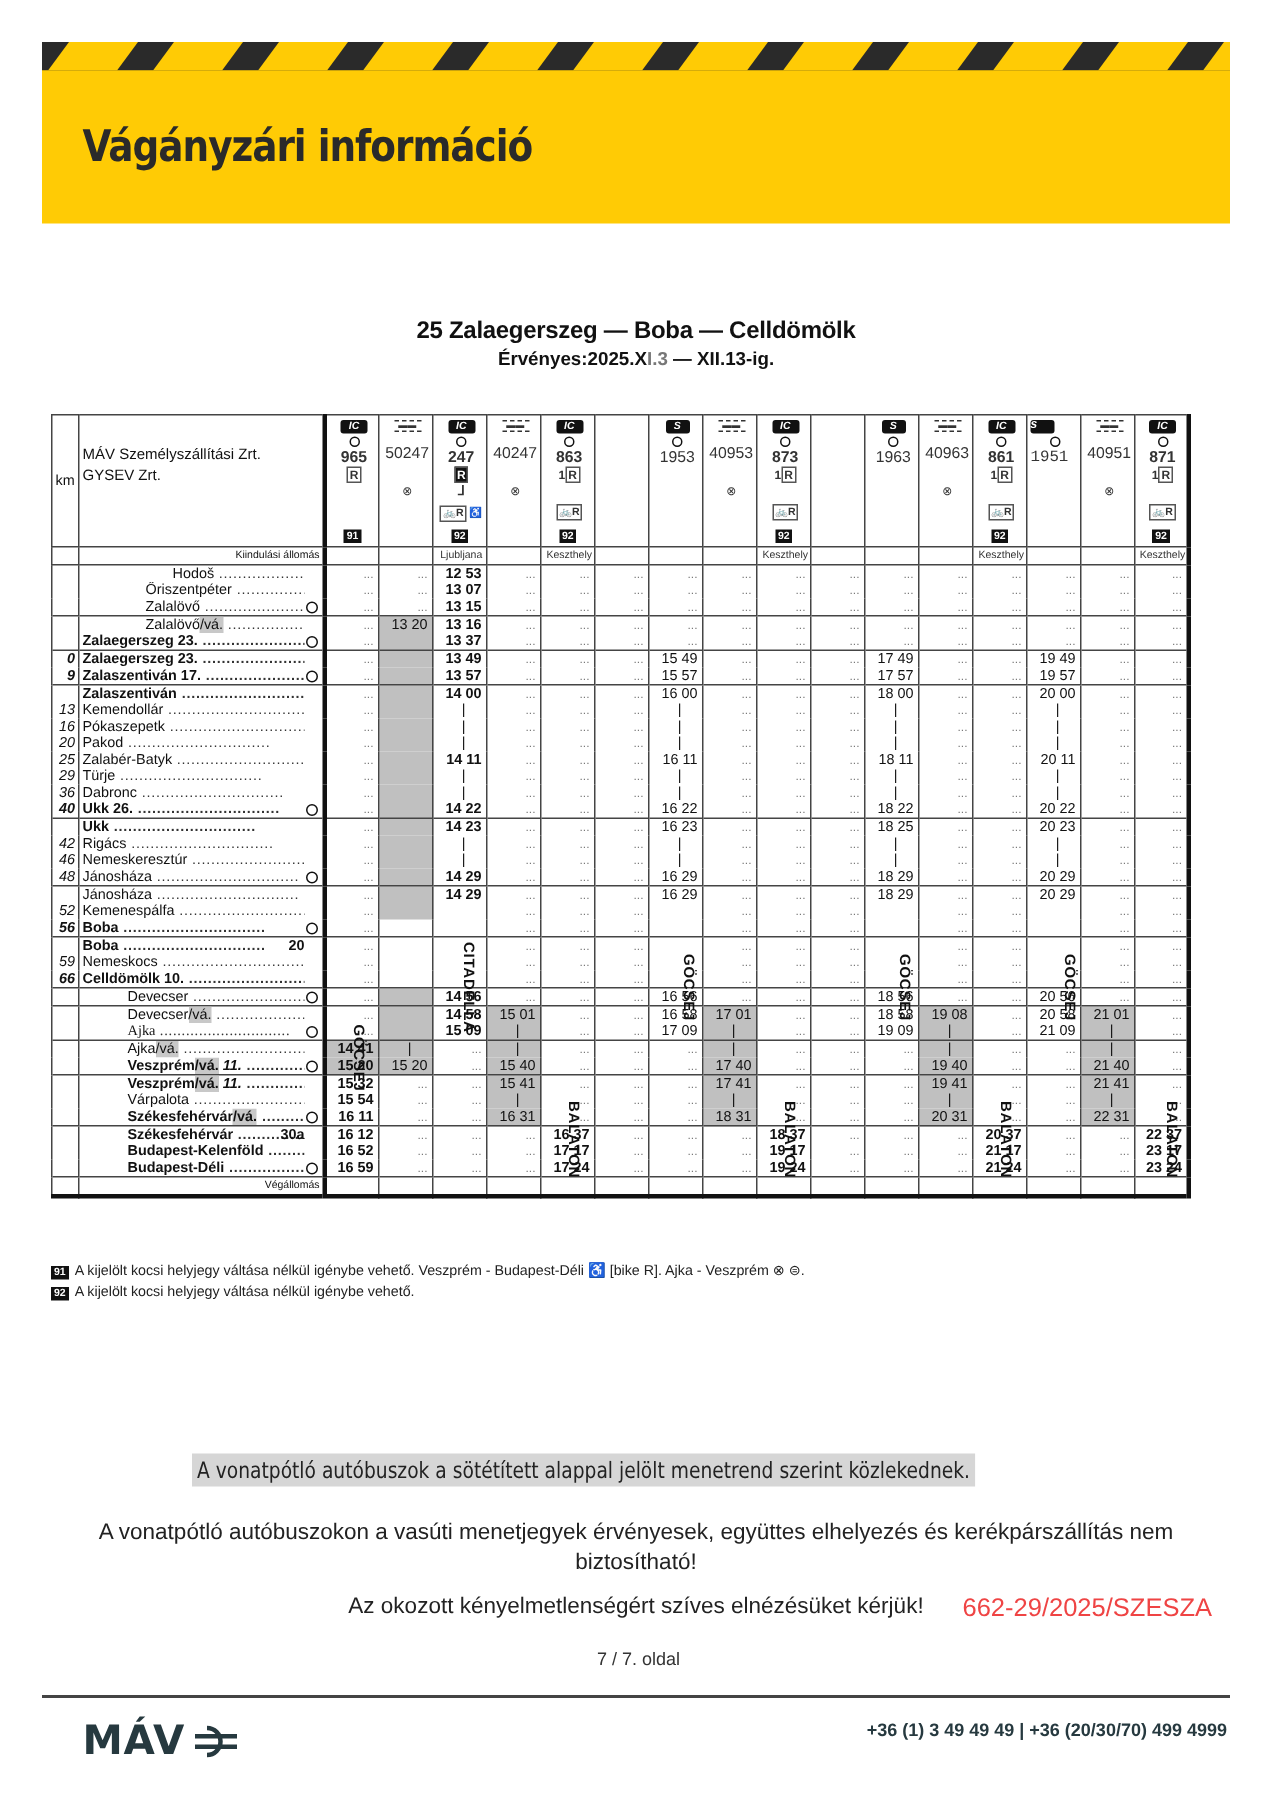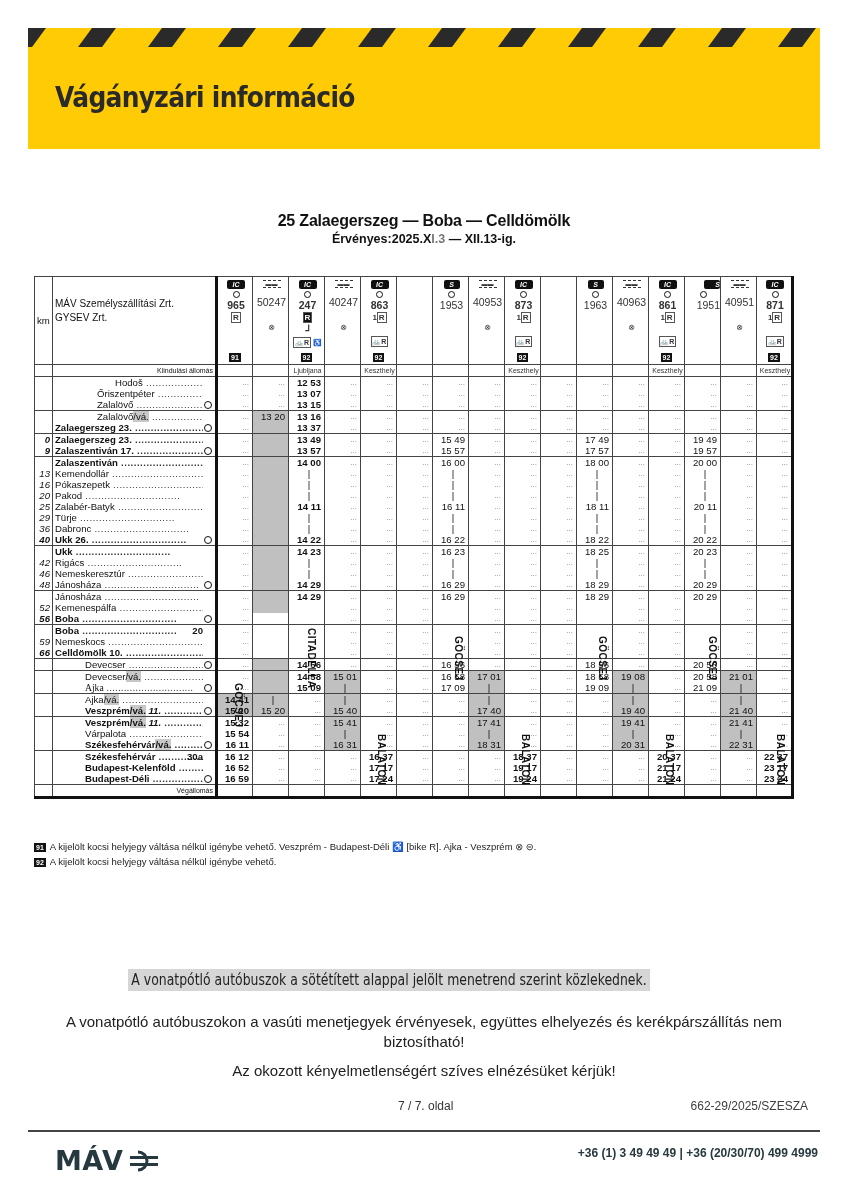--- a/index.html
+++ b/index.html
@@ -59,21 +59,21 @@
   .vlabel { position: absolute; writing-mode: vertical-rl; font-weight: bold; font-size: 10px; letter-spacing: 0.5px; }
 
   
   .footnote { position: absolute; left: 34px; font-size: 9.5px; color: #222; }
   .footnote .fn { margin-right: 4px; }
 
   .notice1 { position: absolute; left: 128px; top: 969px; padding: 2px 4px; background: #d6d6d6; font-size: 15px; color: #222; font-family: "DejaVu Sans", sans-serif; transform: scaleX(0.83); transform-origin: left center; white-space: nowrap; }
   .notice2 { position: absolute; left: 30px; width: 788px; top: 1012px; text-align: center; font-size: 15px; line-height: 20px; color: #222; }
   .notice3 { position: absolute; left: 0; width: 848px; top: 1062px; text-align: center; font-size: 15px; color: #222; }
   .pageno { position: absolute; left: 398px; top: 1099px; font-size: 12px; color: #333; }
-  .docid { position: absolute; right: 40px; top: 1099px; font-size: 12px; color: #404040; }
+  .docid { position: absolute; right: 40px; top: 1062px; font-size: 17px; color: #ef4444; }
 
   .foot-rule { position: absolute; left: 28px; top: 1130px; width: 792px; height: 2px; background: #444; }
   .logo { position: absolute; left: 55px; top: 1145px; font-family: "DejaVu Sans", sans-serif; font-weight: bold; font-size: 27px; color: #26393f; letter-spacing: 0.5px; display: flex; align-items: center; gap: 6px; }
   .logo svg { display: block; }
   .contact { position: absolute; right: 30px; top: 1145px; text-align: right; font-weight: bold; font-size: 12px; line-height: 17px; color: #26393f; }
 </style>
 </head>
 <body>
 
 <div class="banner">
@@ -116,21 +116,21 @@
         <td class="tr hd-cell" style="text-align: center; padding-right: 0px;"><span class="badge-bus">▬▬</span><span></span><span class="tnum" style="margin-top: 9px;">40247</span><div class="svc" style="margin-top: 14px;"><span>⊗</span></div></td>
         <td class="tr hd-cell" style="text-align: center; padding-right: 0px;"><span class="badge-ic">IC</span><span class="ring"></span><span class="tnum bold">863</span><div><span style="font-weight: bold; font-size: 8px;">1</span><span class="rbox">R</span></div><div class="svc" style="margin-top: 13px;"><span class="rbox" style="font-size: 7px;">🚲R</span></div><div class="hd-bottom"><span class="fn">92</span></div></td>
         <td class="tr hd-cell" style="text-align: center; padding-right: 0px;"></td>
         <td class="tr hd-cell" style="text-align: center; padding-right: 0px;"><span class="badge-s">S</span><span class="ring"></span><span class="tnum">1953</span></td>
         <td class="tr hd-cell" style="text-align: center; padding-right: 0px;"><span class="badge-bus">▬▬</span><span></span><span class="tnum" style="margin-top: 9px;">40953</span><div class="svc" style="margin-top: 14px;"><span>⊗</span></div></td>
         <td class="tr hd-cell" style="text-align: center; padding-right: 0px;"><span class="badge-ic">IC</span><span class="ring"></span><span class="tnum bold">873</span><div><span style="font-weight: bold; font-size: 8px;">1</span><span class="rbox">R</span></div><div class="svc" style="margin-top: 13px;"><span class="rbox" style="font-size: 7px;">🚲R</span></div><div class="hd-bottom"><span class="fn">92</span></div></td>
         <td class="tr hd-cell" style="text-align: center; padding-right: 0px;"></td>
         <td class="tr hd-cell" style="text-align: center; padding-right: 0px; margin-top: 35px;"><span class="badge-s">S</span><span class="ring"></span><span class="tnum">1963</span></td>
         <td class="tr hd-cell" style="text-align: center; padding-right: 0px;"><span class="badge-bus">▬▬</span><span></span><span class="tnum" style="margin-top: 9px;">40963</span><div class="svc" style="margin-top: 14px;"><span>⊗</span></div></td>
         <td class="tr hd-cell" style="text-align: center; padding-right: 0px;"><span class="badge-ic">IC</span><span class="ring"></span><span class="tnum bold">861</span><div><span style="font-weight: bold; font-size: 8px;">1</span><span class="rbox">R</span></div><div class="svc" style="margin-top: 13px;"><span class="rbox" style="font-size: 7px;">🚲R</span></div><div class="hd-bottom"><span class="fn">92</span></div></td>
-        <td class="tr hd-cell" style="text-align: right; padding-right: 0px;"><span class="badge-s">S</span><span class="ring"></span><span class="tnum">1951</span></td>
+        <td class="tr hd-cell" style="text-align: left; padding-right: 0px; font-family: Liberation Mono, monospace;"><span class="badge-s">S</span><span class="ring"></span><span class="tnum">1951</span></td>
         <td class="tr hd-cell" style="text-align: center; padding-right: 0px;"><span class="badge-bus">▬▬</span><span></span><span class="tnum" style="margin-top: 9px;">40951</span><div class="svc" style="margin-top: 14px;"><span>⊗</span></div></td>
         <td class="tr thick-r hd-cell" style="text-align: center; padding-right: 0px;"><span class="badge-ic">IC</span><span class="ring"></span><span class="tnum bold">871</span><div><span style="font-weight: bold; font-size: 8px;">1</span><span class="rbox">R</span></div><div class="svc" style="margin-top: 13px;"><span class="rbox" style="font-size: 7px;">🚲R</span></div><div class="hd-bottom"><span class="fn">92</span></div></td>
       </tr>
       <tr class="origin">
         <td class="km"></td>
         <td class="st" style="text-align: right;"><span>Kiindulási állomás</span></td>
         <td class="tr thick-l" style="text-align: center; padding-right: 0px;"></td>
         <td class="tr" style="text-align: center; padding-right: 0px;"></td>
         <td class="tr" style="text-align: center; padding-right: 0px;"><span>Ljubljana</span></td>
         <td class="tr" style="text-align: center; padding-right: 0px;"></td>

